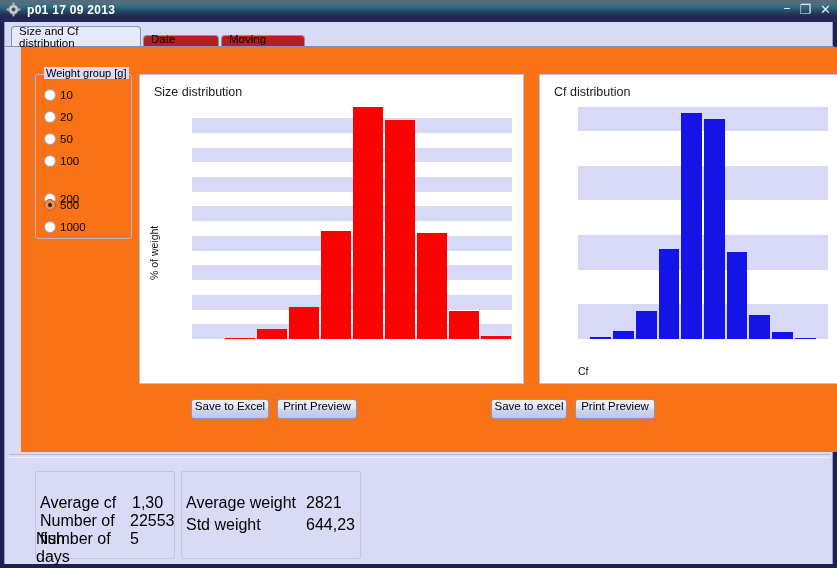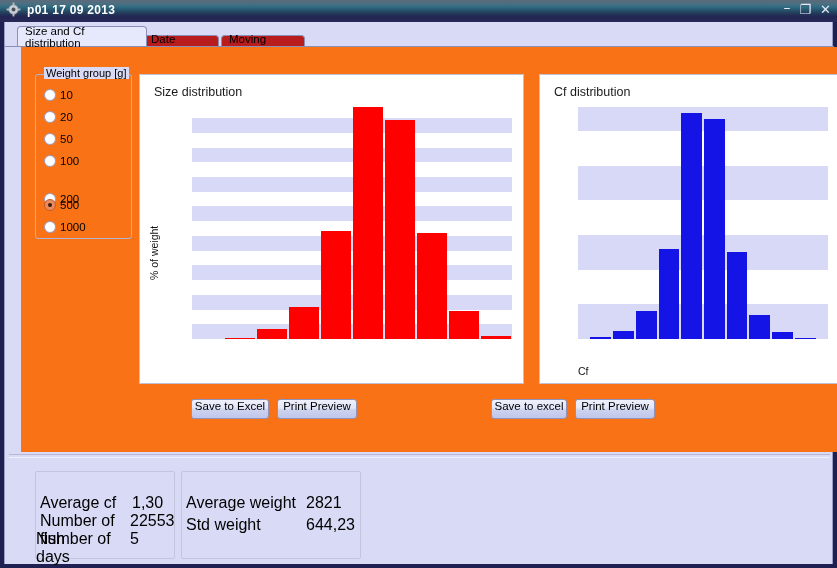--- a/index.html
+++ b/index.html
@@ -190,21 +190,21 @@
     </div>
   </div>
 
   <div class="frame-left"></div>
   <div class="frame-right"></div>
   <div class="frame-bottom"></div>
 
   <div class="client">
 
     <div class="tabstrip">
-      <div class="tab active" style="left:12px;width:130px;top:-1px;">
+      <div class="tab active" style="left:6px;width:130px;top:-1px;">
         <span>Size and Cf distribution</span>
       </div>
       <div class="tab" style="left:138px;width:76px;">
         <span>Date analyse</span>
       </div>
       <div class="tab" style="left:216px;width:84px;">
         <span>Moving average</span>
       </div>
     </div>
     <div class="tabline"></div>

